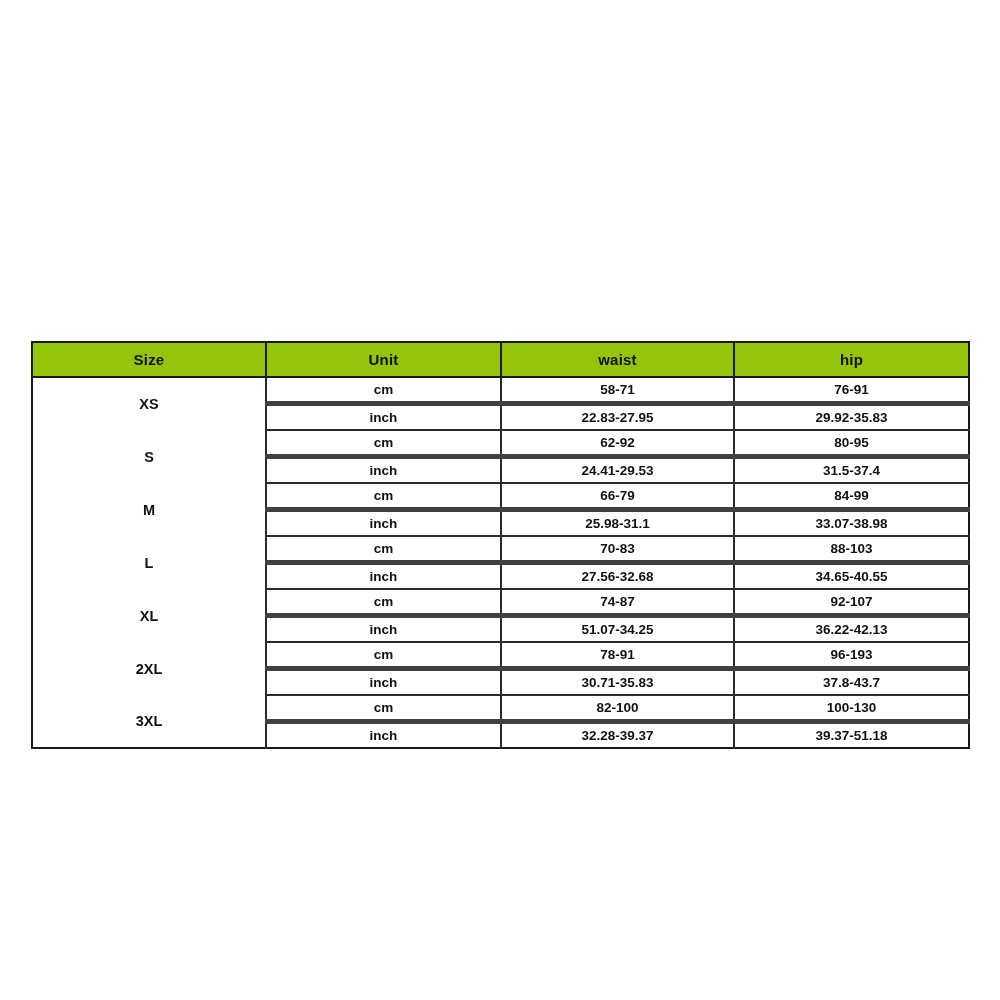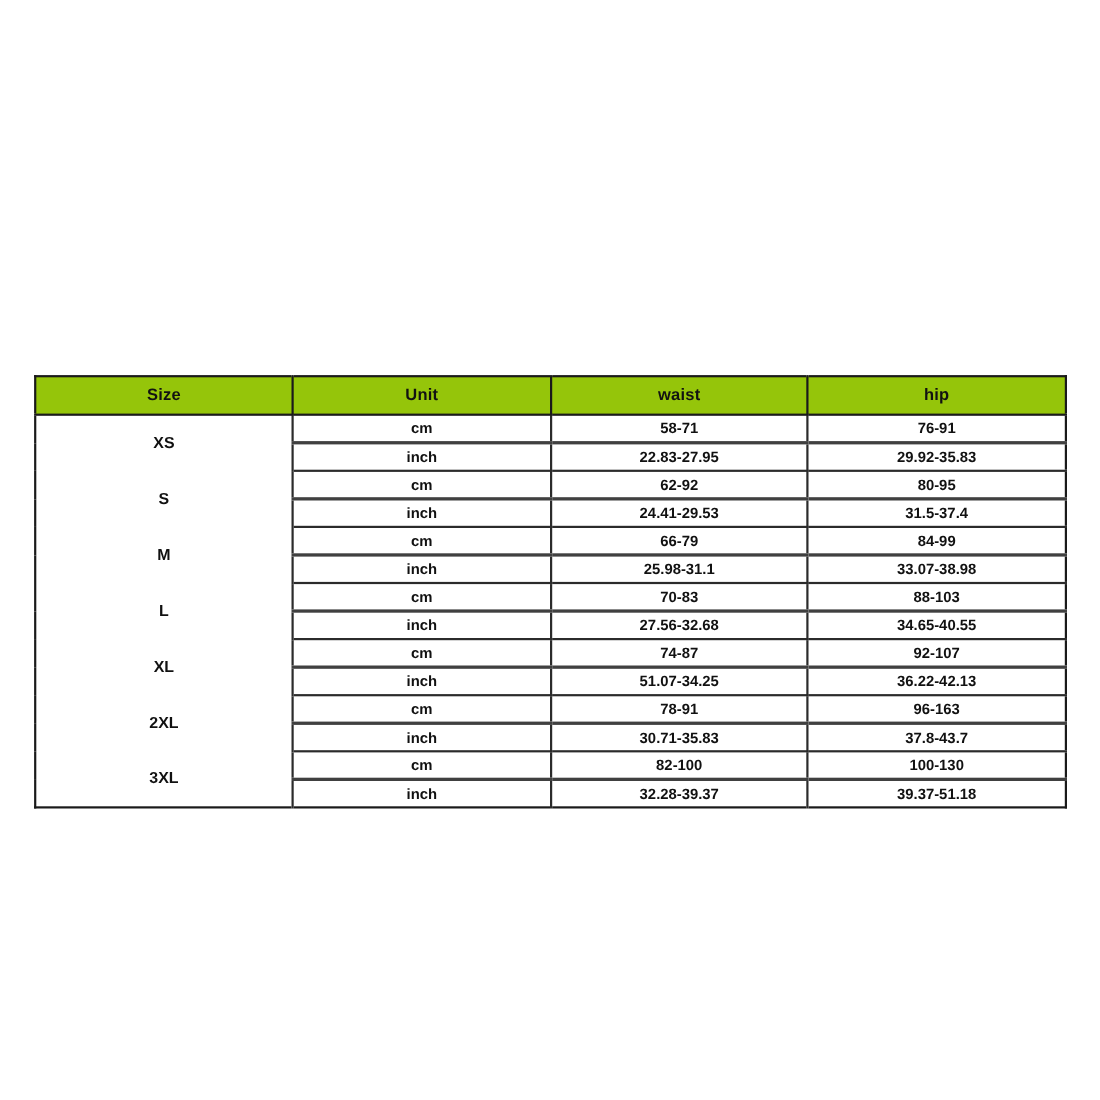--- a/index.html
+++ b/index.html
@@ -65,21 +65,21 @@
 
   
   td.size-cell {
     font-size: 14.5px;
     border-right: 2px solid #2b2b2b;
   }
 
   
   tr.row-cm td.measure-cell,
   tr.row-cm td.unit-cell {
-    border-bottom: 3px solid #404040;
+    border-bottom: 5px solid #404040;
   }
 
   
   tr.row-inch td {
     border-bottom: 2px solid #2b2b2b;
   }
   tbody tr.row-inch.last-row td {
     border-bottom: none;
   }
 </style>
@@ -161,21 +161,21 @@
       <tr class="row-inch">
         <td class="unit-cell">inch</td>
         <td class="measure-cell">51.07-34.25</td>
         <td class="measure-cell">36.22-42.13</td>
       </tr>
 
       <tr class="row-cm">
         <td class="size-cell" rowspan="2">2XL</td>
         <td class="unit-cell">cm</td>
         <td class="measure-cell">78-91</td>
-        <td class="measure-cell">96-163</td>
+        <td class="measure-cell">96-193</td>
       </tr>
       <tr class="row-inch">
         <td class="unit-cell">inch</td>
         <td class="measure-cell">30.71-35.83</td>
         <td class="measure-cell">37.8-43.7</td>
       </tr>
 
       <tr class="row-cm">
         <td class="size-cell" rowspan="2">3XL</td>
         <td class="unit-cell">cm</td>

